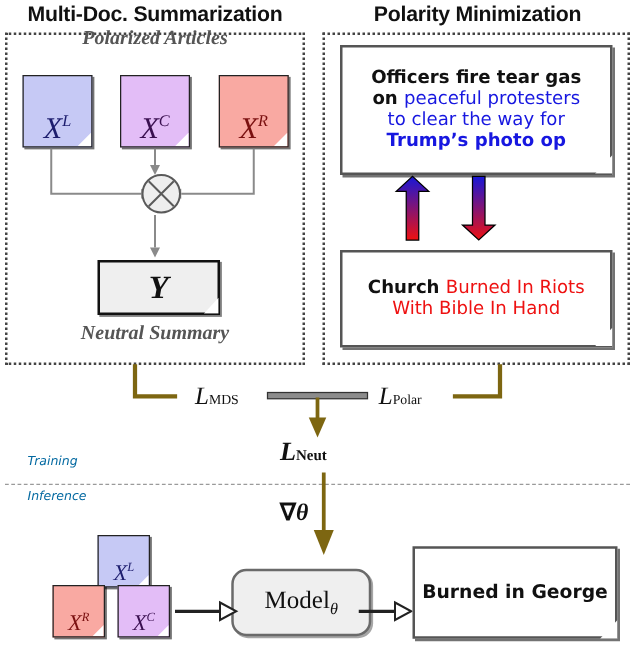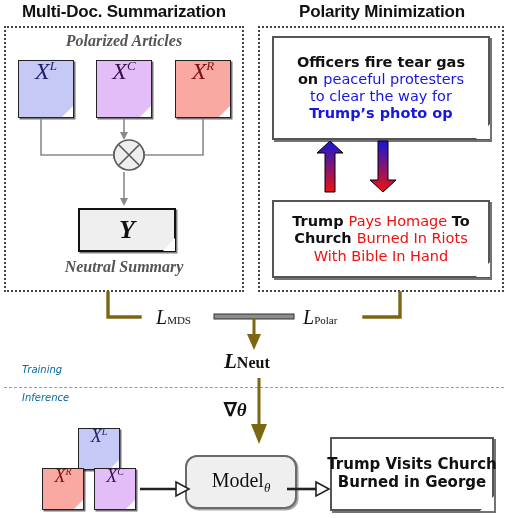--- a/index.html
+++ b/index.html
@@ -29,21 +29,21 @@
     font-family:"Liberation Serif", serif;
     font-style:italic;font-weight:bold;
     color:#555;font-size:16px;text-align:center;white-space:nowrap;
   }
 
   
   .note{
     box-sizing:border-box;
     border:1.5px solid #222;
     position:absolute;
-    display:flex;align-items:flex-start;justify-content:center;
+    display:flex;align-items:flex-end;justify-content:center;
     box-shadow:1.5px 1.5px 0 rgba(0,0,0,0.55);
   }
   .note .lbl{
     font-family:"Liberation Serif", serif;
     font-style:italic;font-size:24px;line-height:1;
     position:relative;top:-2px;
   }
   .note .lbl sup{font-size:13px;font-style:italic;vertical-align:super;}
   .note .fold2{
     position:absolute;right:0px;bottom:0px;width:11px;height:11px;
@@ -87,21 +87,21 @@
   .out-box .ln{font-size:15px;}
 
   
   .loss{
     font-family:"Liberation Serif", serif;
     color:#111;white-space:nowrap;
   }
   .loss .L{font-style:italic;font-size:20px;}
   .loss .sub{font-size:11px;margin-top:12px;}
   .loss.bold .L{font-weight:bold;font-style:italic;font-size:21px;}
-  .loss.bold .sub{font-weight:bold;font-size:16px;}
+  .loss.bold .sub{font-weight:bold;font-size:12px;}
 
   .gradlbl{
     font-family:"Liberation Serif", serif;
     font-size:19px;font-weight:bold;color:#111;white-space:nowrap;
   }
   .gradlbl i{font-style:italic;}
 
   
   .stage{
     font-family:"DejaVu Sans", sans-serif;
@@ -125,21 +125,21 @@
   svg{overflow:visible;display:block;}
 </style>
 </head>
 <body>
 
 <div class="abs panel-title" style="left:8px;top:2px;width:232px;">Multi-Doc. Summarization</div>
 <div class="abs panel-title" style="left:262px;top:2px;width:240px;">Polarity Minimization</div>
 
 <div class="abs dotted-panel" style="left:4px;top:26px;width:240px;height:266px;"></div>
 
-<div class="abs caption" style="left:4px;top:32px;width:240px;">Polarized Articles</div>
+<div class="abs caption" style="left:4px;top:22px;width:240px;">Polarized Articles</div>
 
 <div class="note" style="left:18px;top:60px;width:56px;height:58px;background:#c6c9f5;">
   <span class="lbl" style="color:#1d1d6e;">X<sup>L</sup></span>
   <span class="fold2"></span>
 </div>
 <div class="note" style="left:96px;top:60px;width:56px;height:58px;background:#e3bdf7;">
   <span class="lbl" style="color:#3a1050;">X<sup>C</sup></span>
   <span class="fold2"></span>
 </div>
 <div class="note" style="left:175px;top:60px;width:56px;height:58px;background:#f9a9a2;">
@@ -211,23 +211,20 @@
     <polygon points="325,192 325,153 317,153 330,141 343,153 335,153 335,192"></polygon>
   </g>
 
   <g fill="url(#dngrad)" stroke="#000" stroke-width="1">
     <polygon points="378,141 378,180 370,180 383,192 396,180 388,180 388,141"></polygon>
   </g>
 </svg>
 
 <div class="abs headline-box" style="left:272px;top:200px;width:218px;height:78px;">
   <div class="ln">
-    <span class="blk-b">Trump </span><span class="red">Pays Homage </span><span class="blk-b">To</span>
-  </div>
-  <div class="ln">
     <span class="blk-b">Church </span><span class="red">Burned In Riots</span>
   </div>
   <div class="ln">
     <span class="red">With Bible In Hand</span>
   </div>
 </div>
 <div class="abs" style="left:476px;top:262px;width:14px;height:15px;background:#fff;clip-path:polygon(100% 0,0 100%,100% 100%);"></div>
 
 <svg class="abs" style="left:0;top:0;width:508px;height:518px;pointer-events:none;">
   <g stroke="#7d6611" stroke-width="3.4" fill="none" stroke-linecap="square">
@@ -290,19 +287,16 @@
     <path d="M287,489 L316,489"></path>
   </g>
   <g fill="#ffffff" stroke="#222" stroke-width="1.6">
     <polygon points="176,482 189,489 176,496"></polygon>
     <polygon points="316,482 329,489 316,496"></polygon>
   </g>
 </svg>
 
 <div class="abs headline-box out-box" style="left:330px;top:437px;width:164px;height:74px;">
   <div class="ln">
-    <span class="blk">Trump Visits Church</span>
-  </div>
-  <div class="ln">
     <span class="blk">Burned in George</span>
   </div>
 </div>
 <div class="abs" style="left:480px;top:496px;width:14px;height:15px;background:#fff;clip-path:polygon(100% 0,0 100%,100% 100%);"></div>
 
 </body></html>

